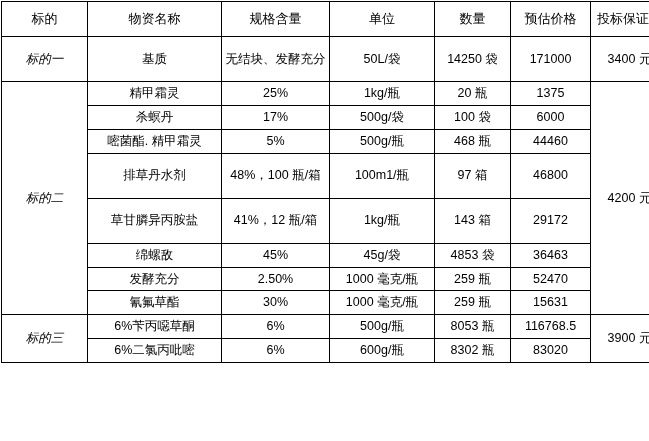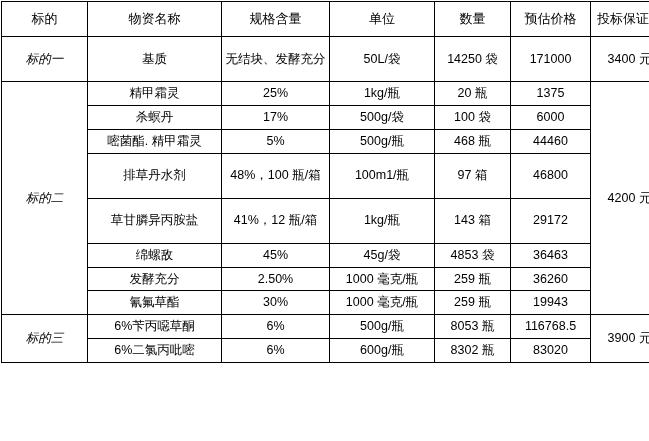--- a/index.html
+++ b/index.html
@@ -144,28 +144,28 @@
         <td>45%</td>
         <td>45g/袋</td>
         <td>4853 袋</td>
         <td>36463</td>
       </tr>
       <tr>
         <td class="name-cell">发酵充分</td>
         <td>2.50%</td>
         <td>1000 毫克/瓶</td>
         <td>259 瓶</td>
-        <td>36260</td>
+        <td>52470</td>
       </tr>
       <tr>
         <td class="name-cell">氰氟草酯</td>
         <td>30%</td>
         <td>1000 毫克/瓶</td>
         <td>259 瓶</td>
-        <td>19943</td>
+        <td>15631</td>
       </tr>
 
       <tr>
         <td class="lot-cell" rowspan="2">标的三</td>
         <td class="name-cell">6%苄丙噁草酮</td>
         <td>6%</td>
         <td>500g/瓶</td>
         <td>8053 瓶</td>
         <td>116768.5</td>
         <td rowspan="2">3900 元</td>

